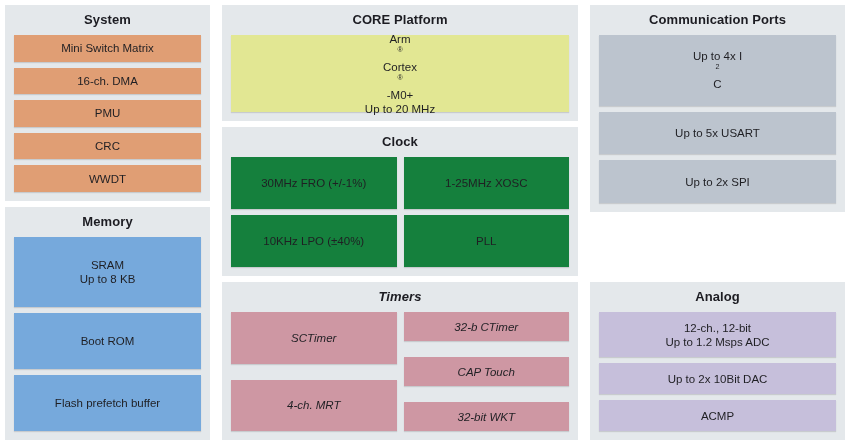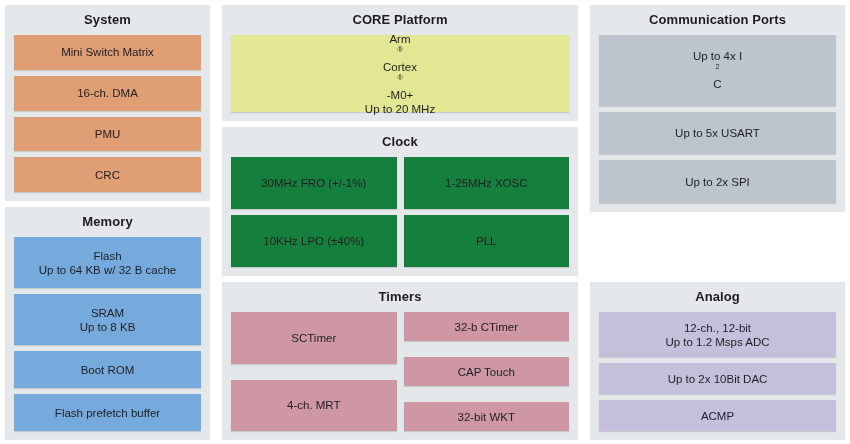--- a/index.html
+++ b/index.html
@@ -70,21 +70,21 @@
   .c-tan    { background: #15803d; }
   .c-pink   { background: #ce97a3; }
   .c-gray   { background: #bcc4ce; }
   .c-purple { background: #c6bfdb; }
 
   
   #panel-system   { left: 5px;   top: 5px;   width: 205px; height: 196px; }
   #panel-memory   { left: 5px;   top: 207px; width: 205px; height: 233px; }
   #panel-core     { left: 222px; top: 5px;   width: 356px; height: 116px; }
   #panel-clock    { left: 222px; top: 127px; width: 356px; height: 149px; }
-  #panel-timers   { left: 222px; top: 282px; width: 356px; height: 158px; }
+  #panel-timers   { left: 222px; top: 282px; width: 356px; height: 158px; font-style: italic; }
   #panel-comm     { left: 590px; top: 5px;   width: 255px; height: 207px; }
   #panel-analog   { left: 590px; top: 282px; width: 255px; height: 158px; }
 
   
   .grid-2 {
     flex: 1 1 auto;
     display: grid;
     grid-template-columns: 1fr 1fr;
     grid-template-rows: 1fr 1fr;
     gap: 6px 7px;
@@ -126,32 +126,29 @@
       </div>
       <div class="block c-orange">
         <span>16-ch. DMA</span>
       </div>
       <div class="block c-orange">
         <span>PMU</span>
       </div>
       <div class="block c-orange">
         <span>CRC</span>
       </div>
+      <div class="block c-orange">
+        <span>WWDT</span>
+      </div>
     </div>
   </div>
 
   <div class="panel" id="panel-memory">
     <div class="panel-title">Memory</div>
     <div class="panel-body">
-      <div class="block c-blue">
-        <div>
-          <span>Flash</span>
-          <span>Up to 64 KB w/ 32 B cache</span>
-        </div>
-      </div>
       <div class="block c-blue">
         <div>
           <span>SRAM</span>
           <span>Up to 8 KB</span>
         </div>
       </div>
       <div class="block c-blue">
         <span>Boot ROM</span>
       </div>
       <div class="block c-blue">

